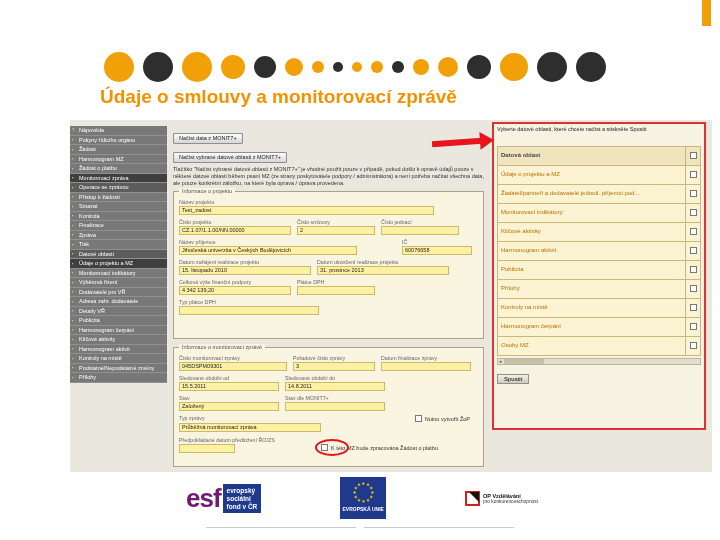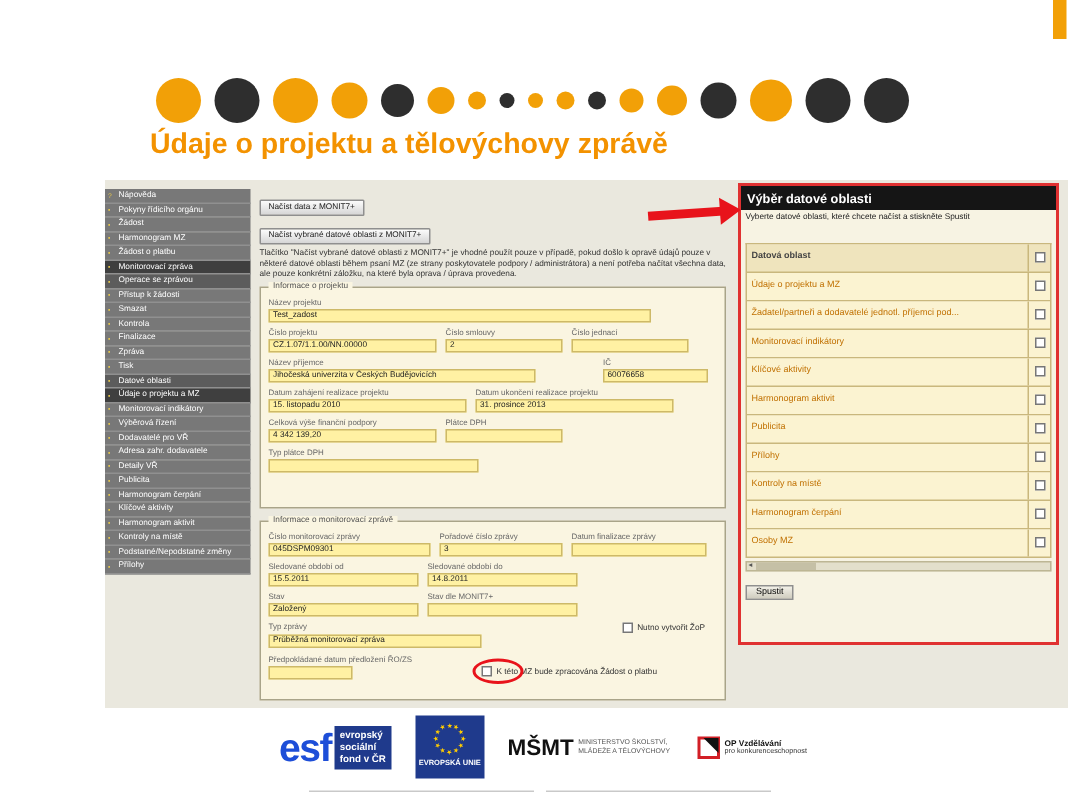--- a/index.html
+++ b/index.html
@@ -68,21 +68,21 @@
   .arrow-shaft { position:absolute; left:0; top:6px; width:50px; height:6px; background:#E8131B; }
   .arrow-head { position:absolute; left:48px; top:0; width:0; height:0;
     border-top:9px solid transparent; border-bottom:9px solid transparent; border-left:14px solid #E8131B; }
   .oval { position:absolute; left:-6px; top:-5px; width:34px; height:17px; border:2px solid #E8131B;
     border-radius:50%; pointer-events:none; }
 
   
   .logos { position:absolute; left:186px; top:474px; width:352px; height:48px;
     display:flex; align-items:center; justify-content:space-between; }
   .logo-esf { display:flex; align-items:center; gap:2px; }
-  .esf-abbr { font-size:26px; font-weight:bold; color:#1d4ed8; letter-spacing:-1px; line-height:26px; }
+  .esf-abbr { font-size:26px; font-weight:bold; color:#701a75; letter-spacing:-1px; line-height:26px; }
   .esf-box { background:#1F3A8C; color:#fff; display:flex; flex-direction:column; padding:3px 4px; gap:1px; }
   .esf-box span { font-size:6.5px; font-weight:bold; line-height:7px; }
   .logo-eu { width:46px; height:42px; background:#1F3A8C; display:flex; flex-direction:column; align-items:center; }
   .eu-stars { position:relative; width:26px; height:26px; margin-top:2px; }
   .star { position:absolute; left:50%; top:50%; width:5px; height:5px; margin:-2.5px; color:#FFCC00;
     font-size:4.5px; line-height:5px; text-align:center; }
   .eu-label { font-size:5px; color:#fff; font-weight:bold; margin-top:1px; white-space:nowrap; }
   .logo-msmt { display:flex; align-items:center; gap:3px; }
   .msmt-glyphs { font-size:15px; font-weight:bold; color:#111; }
   .msmt-text { width:64px; font-size:4.6px; color:#555; line-height:1.25; text-transform:uppercase; }
@@ -116,21 +116,21 @@
     <span class="dot dark" style="height: 12px; width: 12px;"></span>
     <span class="dot orange" style="height: 16px; width: 16px;"></span>
     <span class="dot orange" style="height: 20px; width: 20px;"></span>
     <span class="dot dark" style="height: 24px; width: 24px;"></span>
     <span class="dot orange" style="height: 28px; width: 28px;"></span>
     <span class="dot dark" style="height: 30px; width: 30px;"></span>
     <span class="dot dark" style="height: 30px; width: 30px;"></span>
   </div>
 <div class="corner"></div>
 
-<div class="title">Údaje o projektu a tělovýchovy zprávě</div>
+<div class="title">Údaje o smlouvy a monitorovací zprávě</div>
 
 <div class="app">
 
   <div class="sidebar">
 
       <div class="side-item">
         <span class="ic">?</span>
         <span>Nápověda</span>
       </div>
 
@@ -378,21 +378,20 @@
         <div class="cbgroup" style="margin:0 0 2px 14px;">
           <span class="oval"></span>
           <span class="checkbox"></span>
           <span class="cblabel">K této MZ bude zpracována Žádost o platbu</span>
         </div>
       </div>
     </div>
   </div>
 
   <div class="panel">
-    <div class="panel-header">Výběr datové oblasti</div>
     <div class="panel-sub">Vyberte datové oblasti, které chcete načíst a stiskněte Spustit</div>
     <div class="panel-table">
 
         <div class="prow header">
           <span class="plabel">Datová oblast</span>
           <span class="pcheck">
             <span class="checkbox"></span>
           </span>
         </div>
 
@@ -498,24 +497,20 @@
         <span class="star" style="transform: rotate(150deg) translateY(-9px);">★</span>
         <span class="star" style="transform: rotate(180deg) translateY(-9px);">★</span>
         <span class="star" style="transform: rotate(210deg) translateY(-9px);">★</span>
         <span class="star" style="transform: rotate(240deg) translateY(-9px);">★</span>
         <span class="star" style="transform: rotate(270deg) translateY(-9px);">★</span>
         <span class="star" style="transform: rotate(300deg) translateY(-9px);">★</span>
         <span class="star" style="transform: rotate(330deg) translateY(-9px);">★</span>
       </div>
     <div class="eu-label">EVROPSKÁ UNIE</div>
   </div>
-  <div class="logo-msmt">
-    <span class="msmt-glyphs">MŠMT</span>
-    <span class="msmt-text">Ministerstvo školství, mládeže a tělovýchovy</span>
-  </div>
   <div class="logo-opvk">
     <span class="opvk-icon"></span>
     <span class="opvk-text">
       <b>OP Vzdělávání</b>
       <i>pro konkurenceschopnost</i>
     </span>
   </div>
 </div>
 
 <div class="footer">

